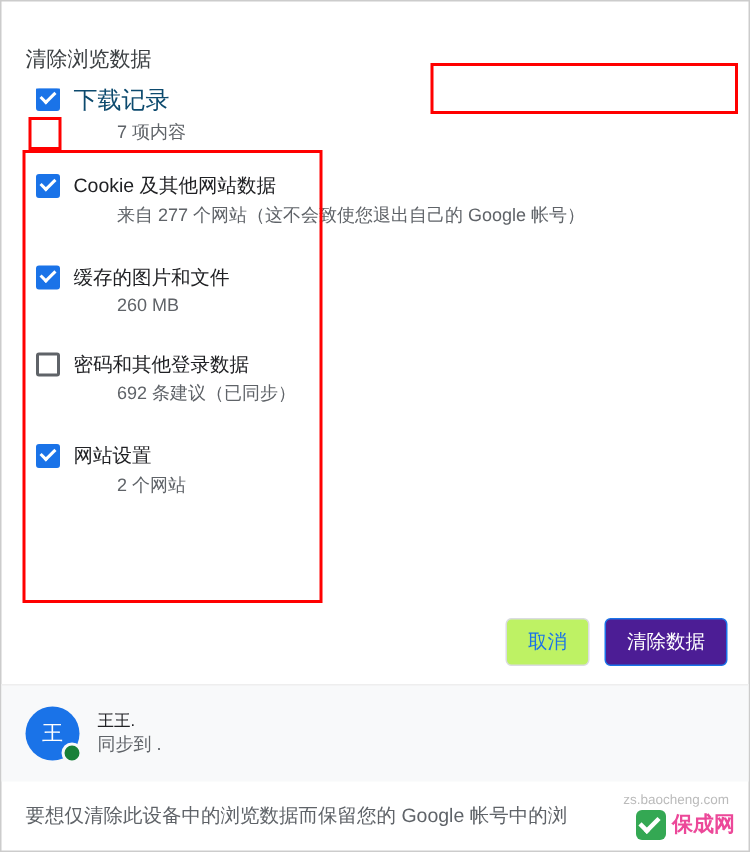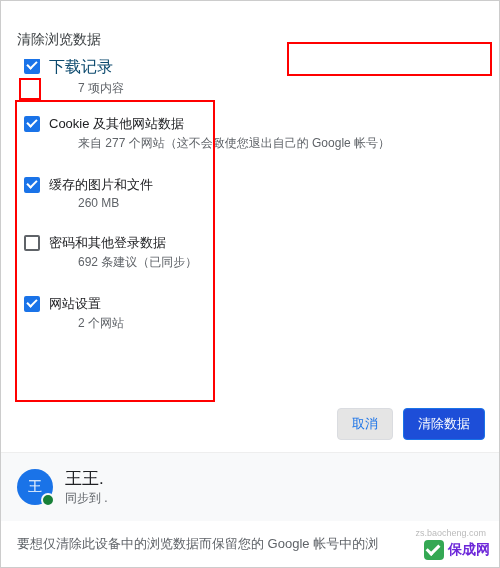--- a/index.html
+++ b/index.html
@@ -106,25 +106,25 @@
     gap: 10px;
     padding: 12px 14px;
     border-top: 0;
   }
   .btn {
     padding: 6px 14px;
     font-size: 13px;
     border-radius: 4px;
     cursor: pointer;
     border: 1px solid #dadce0;
-    background: #e5e5e5;
+    background: #bef264;
     color: #1a73e8;
   }
   .btn.primary {
-    background: #1d4ed8;
+    background: #4c1d95;
     border-color: #1a73e8;
     color: #fff;
   }
   .sync-bar {
     display: flex;
     align-items: center;
     gap: 12px;
     background: #f8f9fa;
     padding: 14px 16px;
     border-top: 1px solid #eee;
@@ -144,36 +144,36 @@
   .sync-badge {
     position: absolute;
     right: -2px;
     bottom: -2px;
     width: 14px;
     height: 14px;
     border-radius: 50%;
     background: #188038;
     border: 2px solid #f8f9fa;
   }
-  .sync-text .name { font-size: 17px; color:#202124; }
+  .sync-text .name { font-size: 11px; color:#202124; }
   .sync-text .sub { font-size: 12px; color:#5f6368; }
   .bottom-note {
     padding: 14px 16px;
     font-size: 13px;
     color: #5f6368;
   }
   .watermark {
     position: absolute;
     right: 6px;
     bottom: 6px;
     display: flex;
     align-items: center;
     gap: 4px;
     font-size: 14px;
-    color: #6d28d9;
+    color: #ec4899;
     font-weight: 700;
     background: rgba(255,255,255,0.6);
     padding: 2px 4px;
     border-radius: 3px;
   }
   .wm-icon {
     width: 20px;
     height: 20px;
     background: #34a853;
     border-radius: 4px;

